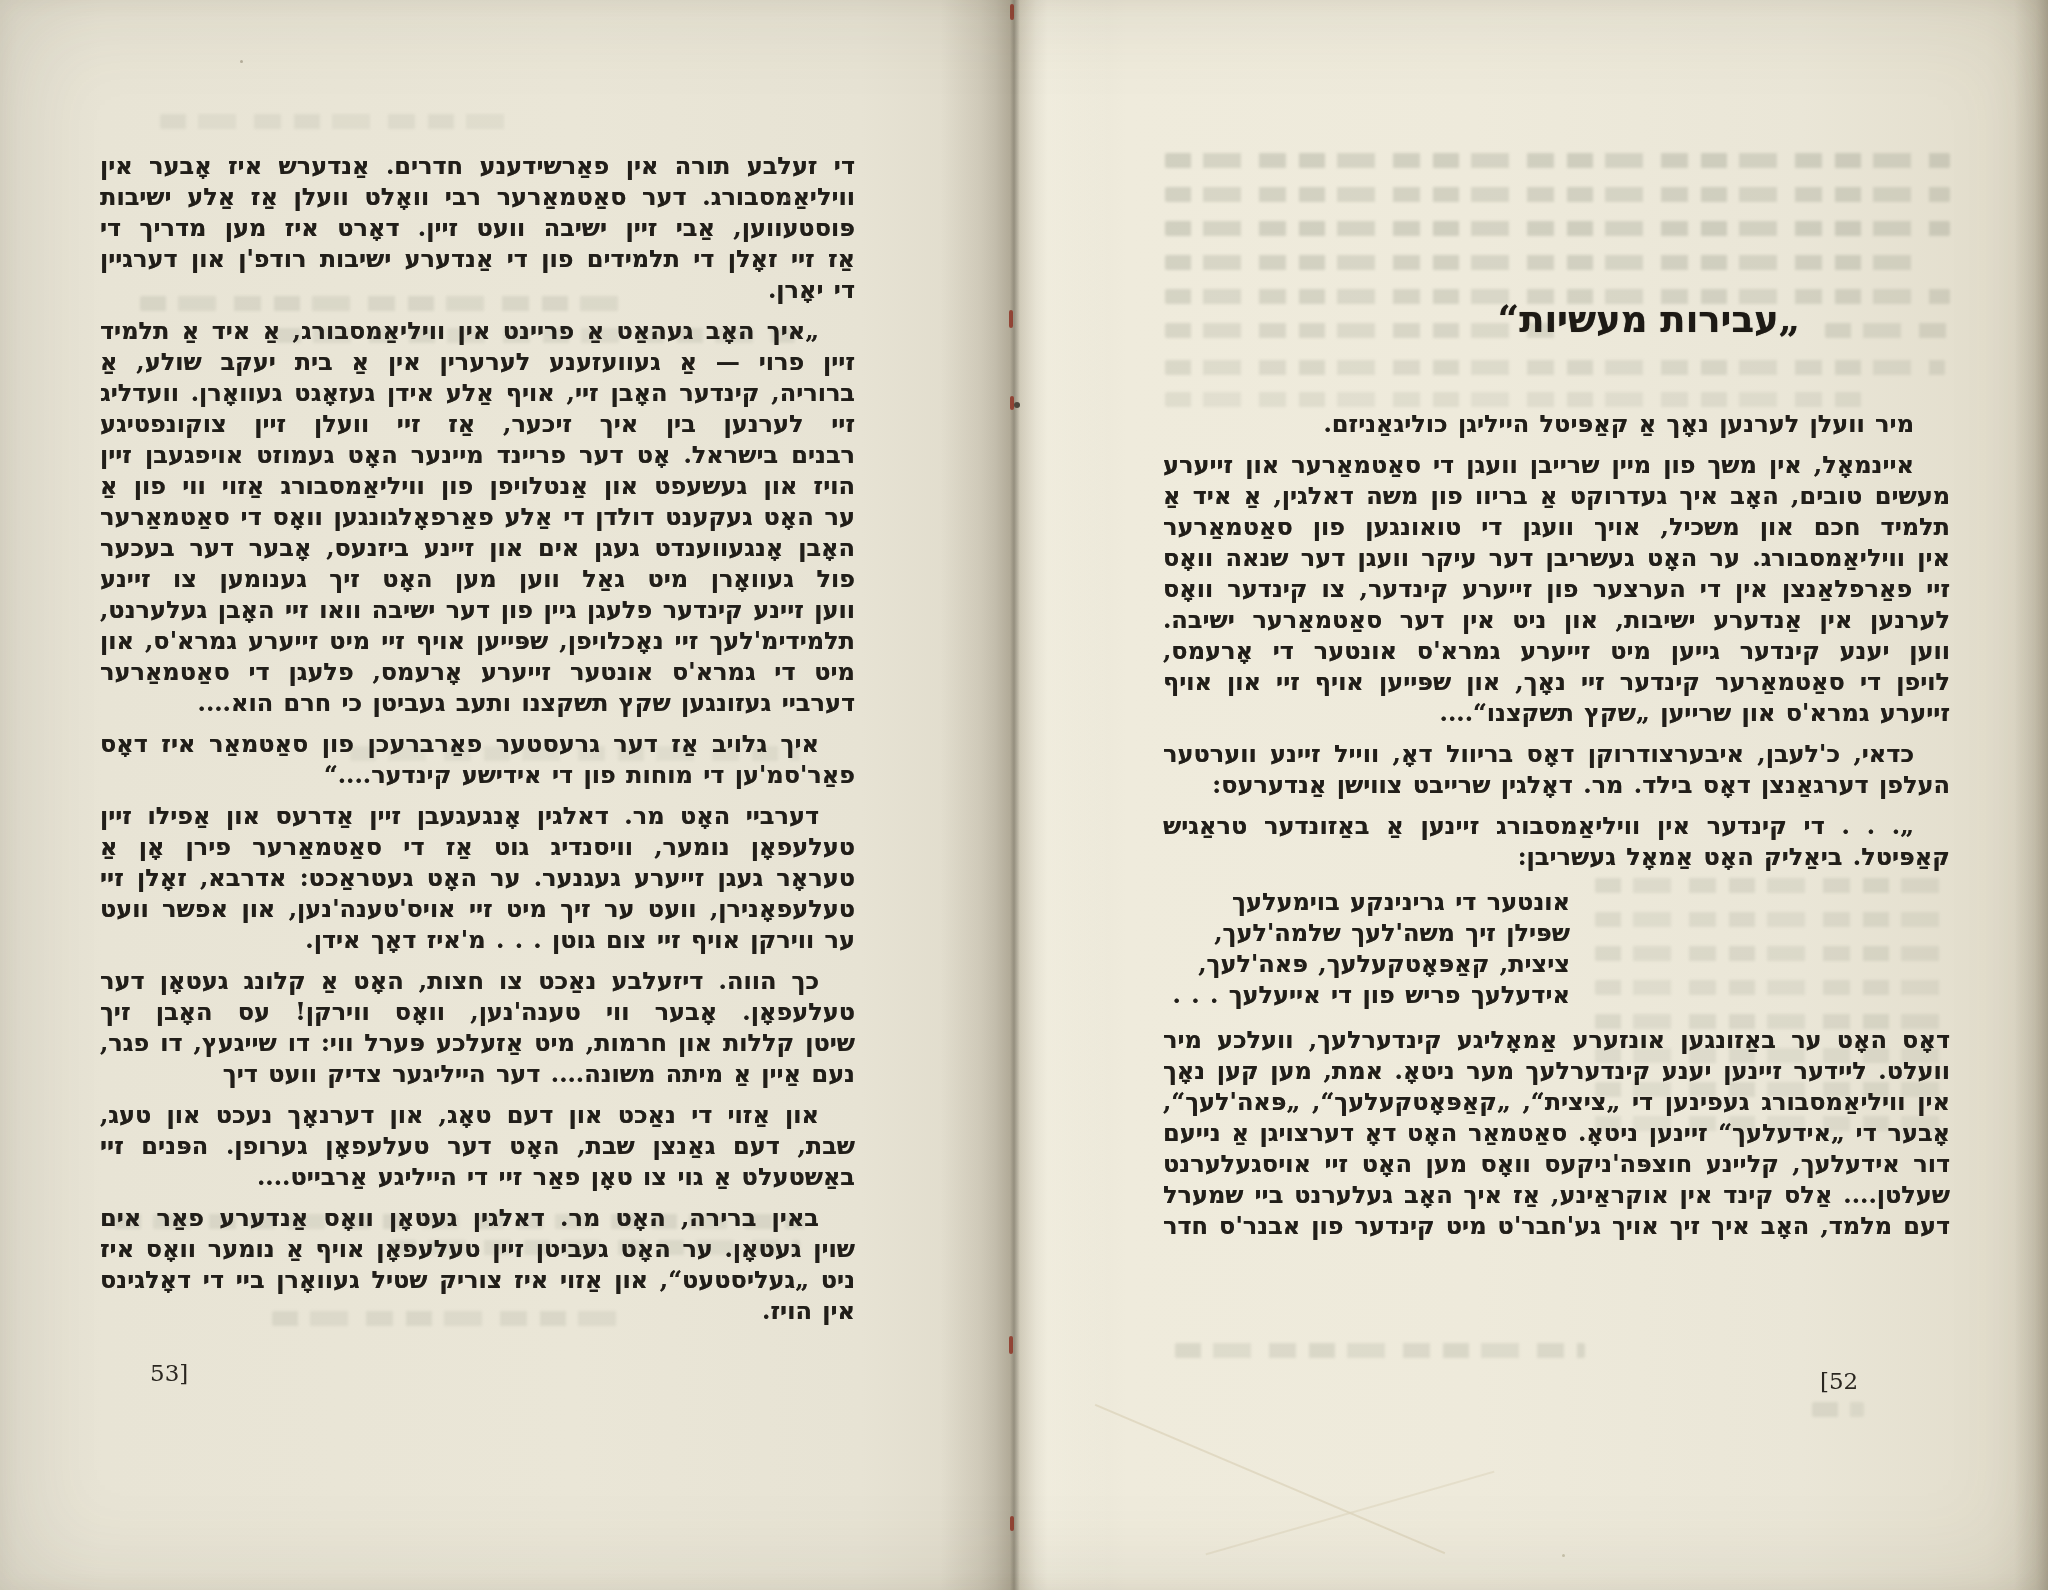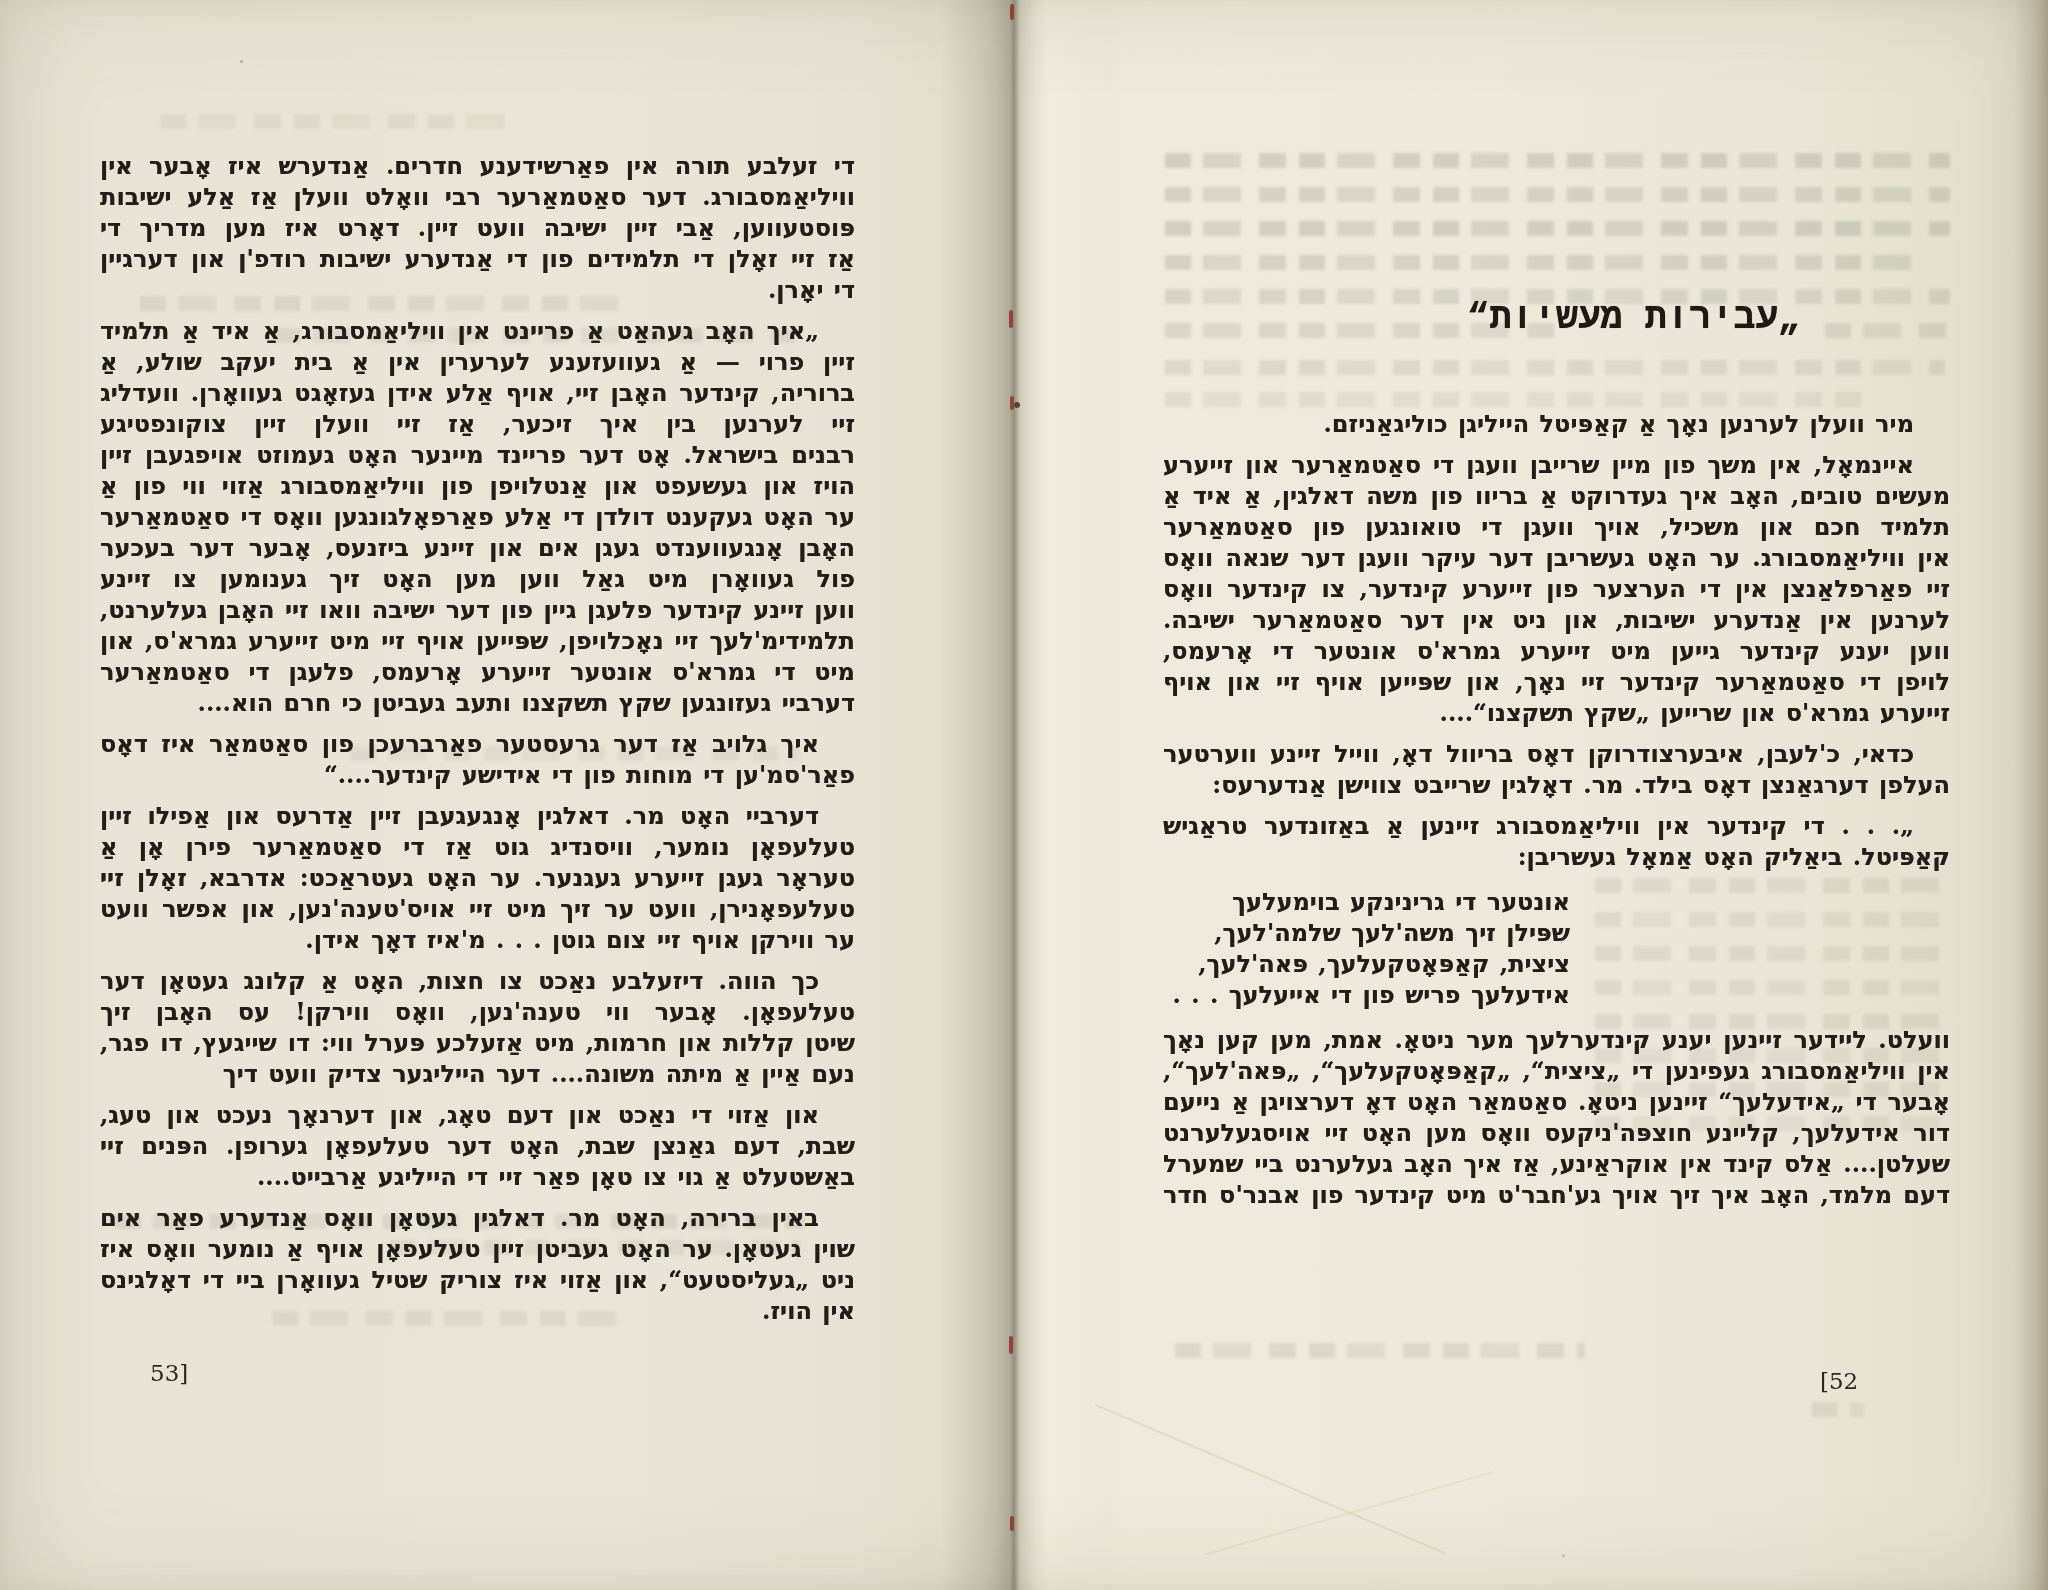--- a/index.html
+++ b/index.html
@@ -28,21 +28,21 @@
     text-shadow:0 0 .6px rgba(33,30,25,.65);}
   .just{text-align:justify;text-align-last:justify;}
   .lastline{text-align:start;}
   .firstindent{text-indent:36px;}
   .section + .section{margin-top:10px;}
   .section.poem{margin-top:14px;margin-bottom:14px;margin-left:0;margin-right:380px;}
   .poemline{text-align:right;}
 
   .chapter-title{position:absolute;top:297px;right:248px;direction:rtl;
     font-size:37px;font-weight:700;letter-spacing:0;color:#1d1a15;
-    text-shadow:0 0 .7px rgba(29,26,21,.7);font-family:Liberation Mono, monospace;}
+    text-shadow:0 0 .7px rgba(29,26,21,.7);}
   .pagenum{position:absolute;direction:ltr;font-size:23px;font-weight:400;color:#2a2620;}
 
   
   .bleed{position:absolute;height:15px;filter:blur(1.7px);border-radius:2px;pointer-events:none;
     background:repeating-linear-gradient(90deg,
       rgba(128,134,116,.55) 0 26px, rgba(128,134,116,0) 26px 38px,
       rgba(128,134,116,.45) 38px 76px, rgba(128,134,116,0) 76px 94px,
       rgba(128,134,116,.52) 94px 121px, rgba(128,134,116,0) 121px 134px);}
   .speck{position:absolute;border-radius:50%;pointer-events:none;}
   .stitch{position:absolute;width:4px;border-radius:2px;background:#8e3526;opacity:.85;
@@ -166,20 +166,21 @@
         <div class="line just firstindent">„. . . די קינדער אין וויליאַמסבורג זיינען אַ באַזונדער טראַגיש</div>
         <div class="line lastline">קאַפּיטל. ביאַליק האָט אַמאָל געשריבן:</div>
       </div>
       <div class="section poem">
         <div class="line poemline">אונטער די גרינינקע בוימעלעך</div>
         <div class="line poemline">שפּילן זיך משה'לעך שלמה'לעך,</div>
         <div class="line poemline">ציצית, קאַפּאָטקעלעך, פּאה'לעך,</div>
         <div class="line poemline">אידעלעך פריש פון די אייעלעך . . .</div>
       </div>
       <div class="section para">
+        <div class="line just">דאָס האָט ער באַזונגען אונזערע אַמאָליגע קינדערלעך, וועלכע מיר</div>
         <div class="line just">וועלט. ליידער זיינען יענע קינדערלעך מער ניטאָ. אמת, מען קען נאָך</div>
         <div class="line just">אין וויליאַמסבורג געפינען די „ציצית“, „קאַפּאָטקעלעך“, „פּאה'לעך“,</div>
         <div class="line just">אָבער די „אידעלעך“ זיינען ניטאָ. סאַטמאַר האָט דאָ דערצויגן אַ נייעם</div>
         <div class="line just">דור אידעלעך, קליינע חוצפּה'ניקעס וואָס מען האָט זיי אויסגעלערנט</div>
         <div class="line just">שעלטן.... אַלס קינד אין אוקראַינע, אַז איך האָב געלערנט ביי שמערל</div>
         <div class="line just">דעם מלמד, האָב איך זיך אויך גע'חבר'ט מיט קינדער פון אבנר'ס חדר</div>
       </div>
     </div>
 
   <div class="pagenum" style="left:150px;top:1360px;">53]</div>

